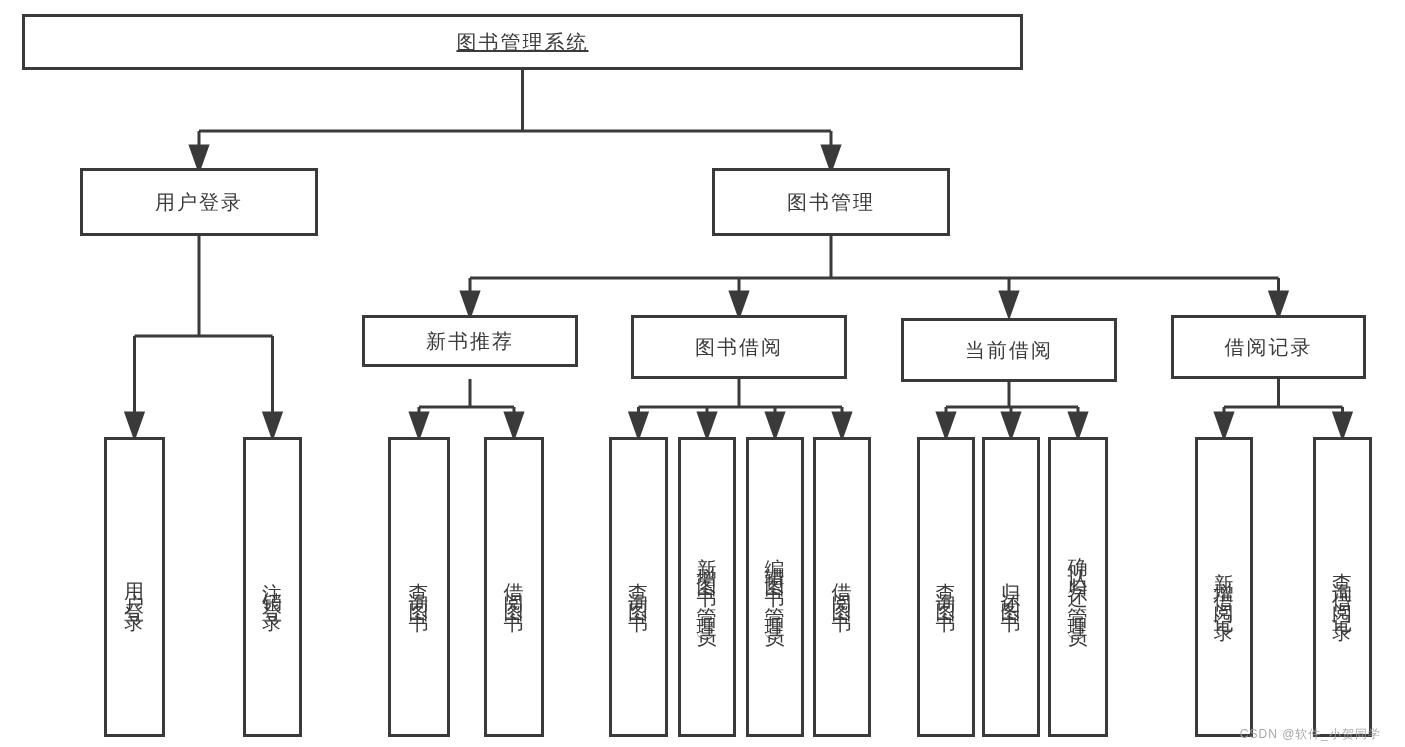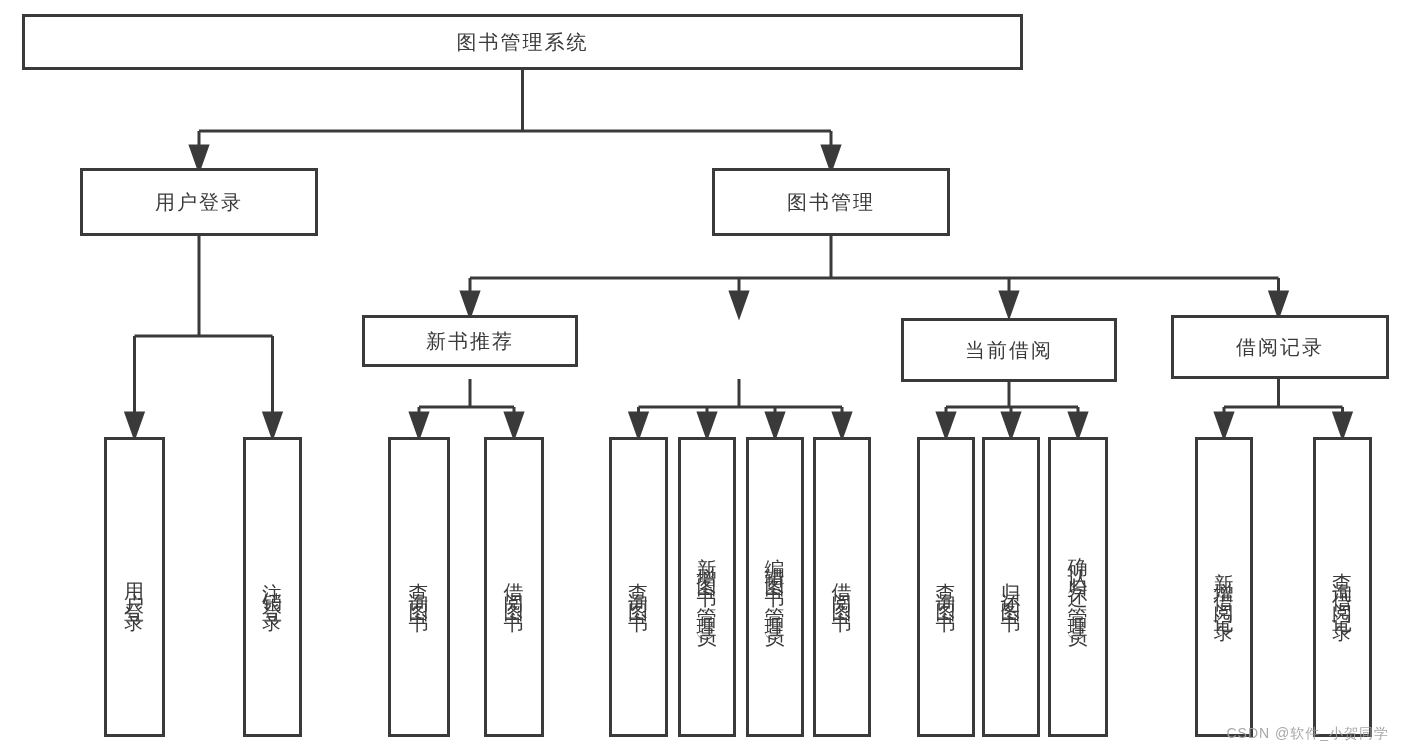--- a/index.html
+++ b/index.html
@@ -39,23 +39,23 @@
   .v-box span {
     writing-mode: vertical-rl;
     text-orientation: mixed;
     font-size: 20px;
     letter-spacing: 10px;
     line-height: 1;
     white-space: nowrap;
   }
   .watermark {
     position: absolute;
-    right: 16px;
+    right: 24px;
     bottom: 4px;
-    font-size: 14px;
+    font-size: 12px;
     letter-spacing: 1px;
     color: #a0a0a0;
     opacity: 0.92;
     z-index: 10;
     white-space: nowrap;
   }
 </style>
 </head>
 <body>
 
@@ -104,38 +104,41 @@
       <polygon points="1069.5,413 1086.5,413 1078,437"></polygon>
     </g>
 
     <g stroke="#3a3a3a" stroke-width="3" fill="#3a3a3a">
       <path fill="none" d="M1278.5 379 L1278.5 407 M1224 407 L1342.5 407 M1224 407 L1224 416 M1342.5 407 L1342.5 416"></path>
       <polygon points="1215.5,413 1232.5,413 1224,437"></polygon>
       <polygon points="1334,413 1351,413 1342.5,437"></polygon>
     </g>
   </svg>
 
-  <div class="box h-box" style="left:22px; top:14px; width:1001px; height:56px;">
+  <div class="box h-box" style="left:22px; top:14px; width:1001px; height:56px;text-decoration:underline;">
     <span>图书管理系统</span>
   </div>
 
   <div class="box h-box" style="left:80px; top:168px; width:238px; height:68px;">
     <span>用户登录</span>
   </div>
   <div class="box h-box" style="left:712px; top:168px; width:238px; height:68px;">
     <span>图书管理</span>
   </div>
 
   <div class="box h-box" style="left:362px; top:315px; width:216px; height:52px;">
     <span>新书推荐</span>
   </div>
+  <div class="box h-box" style="left:631px; top:315px; width:216px; height:64px;">
+    <span>图书借阅</span>
+  </div>
   <div class="box h-box" style="left:901px; top:318px; width:216px; height:64px;">
     <span>当前借阅</span>
   </div>
-  <div class="box h-box" style="left:1171px; top:315px; width:218px; height:64px;">
+  <div class="box h-box" style="left:1171px; top:315px; width:195px; height:64px;">
     <span>借阅记录</span>
   </div>
 
   <div class="box v-box" style="left:104px; top:437px; width:61px; height:300px;">
     <span>用户登录</span>
   </div>
   <div class="box v-box" style="left:243px; top:437px; width:59px; height:300px;">
     <span>注销登录</span>
   </div>
 

